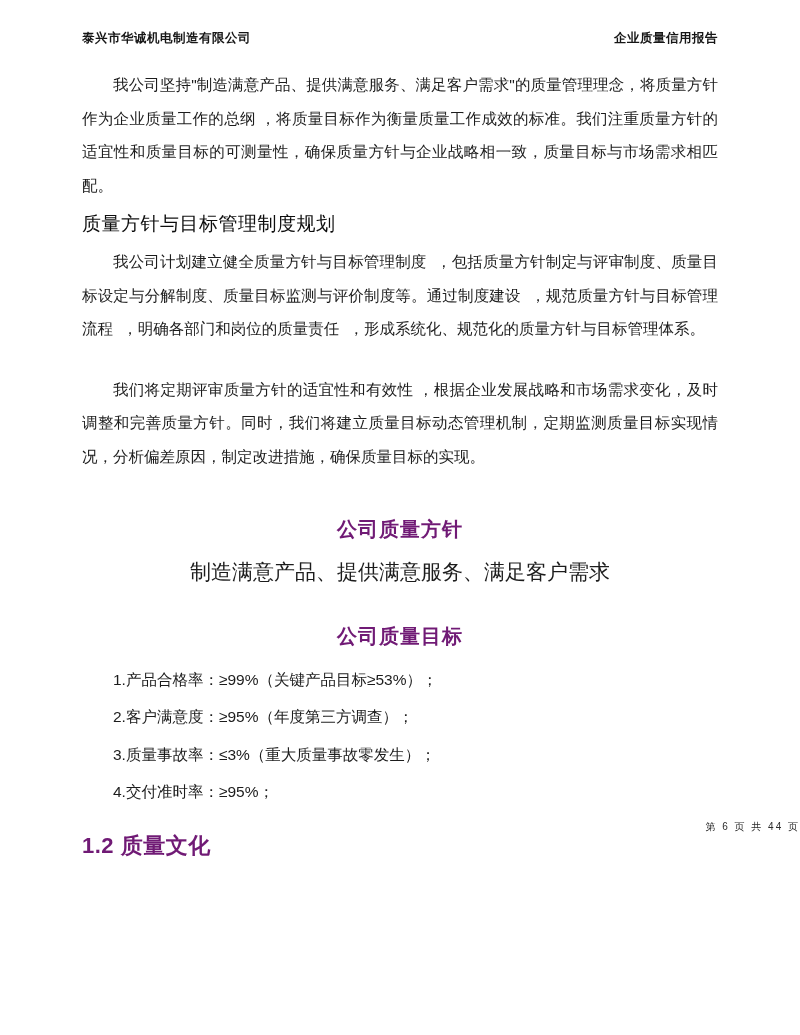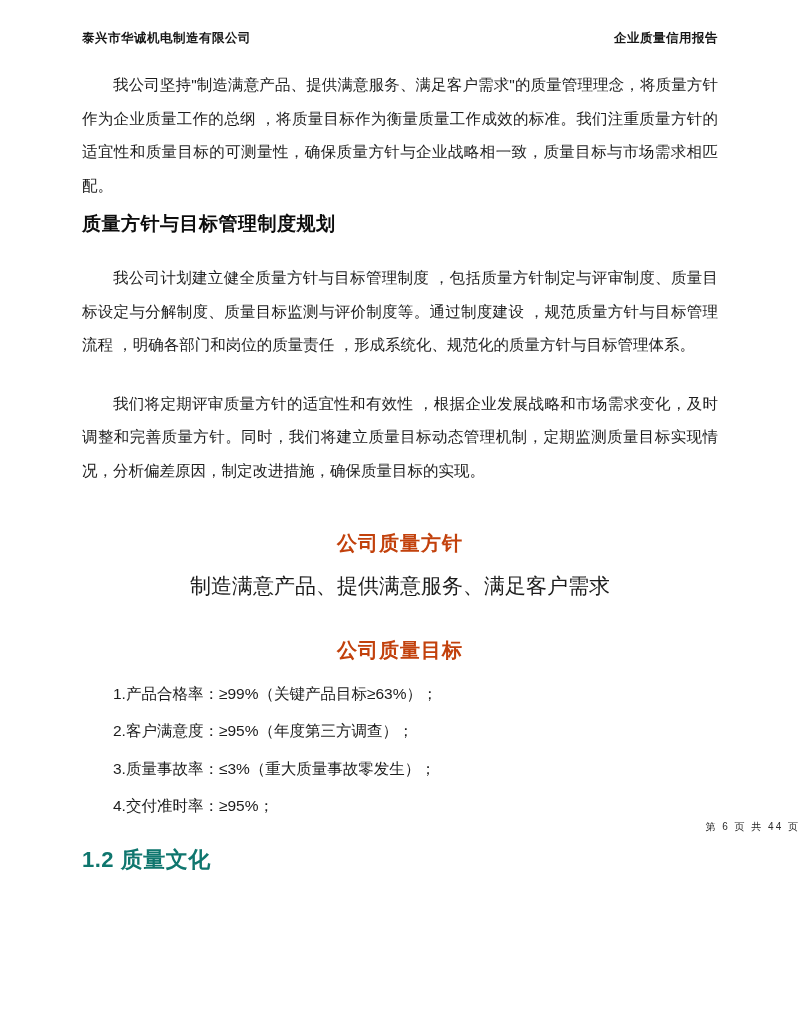--- a/index.html
+++ b/index.html
@@ -26,34 +26,34 @@
   }
   .body-para {
     font-size: 15.5px;
     line-height: 33.5px;
     text-align: justify;
     text-indent: 2em;
     margin: 0;
     color: #1c1c1c;
   }
   .para-1 { margin-top: 21px; }
-  .para-2 { margin-top: 24px; }
+  .para-2 { margin-top: 10px; font-family: Liberation Mono, monospace; }
   .para-3 { margin-top: 25px; }
   .section-heading {
     font-size: 19px;
-    font-weight: 700;
+    font-weight: 400;
     color: #0d0d0d;
     margin: 9px 0 8px 0;
     letter-spacing: 0.5px;
   }
   .center-title {
     text-align: center;
     font-size: 20px;
     font-weight: 700;
-    color: #c2410c;
+    color: #701a75;
     margin: 0;
     letter-spacing: 1px;
   }
   .policy-title { margin-top: 43px; }
   .policy-content {
     text-align: center;
     font-size: 21px;
     color: #1c1c1c;
     margin: 15px 0 0 0;
   }
@@ -62,21 +62,21 @@
   .goal-item {
     font-size: 15.5px;
     color: #1c1c1c;
     padding-left: 2em;
     margin-top: 21.5px;
     line-height: 16px;
   }
   .next-section-heading {
     font-size: 22px;
     font-weight: 700;
-    color: #0f766e;
+    color: #701a75;
     margin: 31px 0 0 0;
     letter-spacing: 0.5px;
   }
   .page-footer {
     position: absolute;
     left: 0;
     right: 0;
     bottom: 40px;
     text-align: right;
     font-size: 10px;
@@ -101,21 +101,21 @@
   <p class="body-para para-2">我公司计划建立健全质量方针与目标管理制度 ，包括质量方针制定与评审制度、质量目标设定与分解制度、质量目标监测与评价制度等。通过制度建设 ，规范质量方针与目标管理流程 ，明确各部门和岗位的质量责任 ，形成系统化、规范化的质量方针与目标管理体系。</p>
 
   <p class="body-para para-3">我们将定期评审质量方针的适宜性和有效性 ，根据企业发展战略和市场需求变化，及时调整和完善质量方针。同时，我们将建立质量目标动态管理机制，定期监测质量目标实现情况，分析偏差原因，制定改进措施，确保质量目标的实现。</p>
 
   <h2 class="center-title policy-title">公司质量方针</h2>
   <p class="policy-content">制造满意产品、提供满意服务、满足客户需求</p>
 
   <h2 class="center-title goals-title">公司质量目标</h2>
 
   <div class="goals-list">
-    <div class="goal-item">1.产品合格率：≥99%（关键产品目标≥63%）；</div>
+    <div class="goal-item">1.产品合格率：≥99%（关键产品目标≥53%）；</div>
     <div class="goal-item">2.客户满意度：≥95%（年度第三方调查）；</div>
     <div class="goal-item">3.质量事故率：≤3%（重大质量事故零发生）；</div>
     <div class="goal-item">4.交付准时率：≥95%；</div>
   </div>
 
   <h1 class="next-section-heading">1.2 质量文化</h1>
 
   <div class="page-footer">
     <span>第 6 页 共 44 页</span>
   </div>

